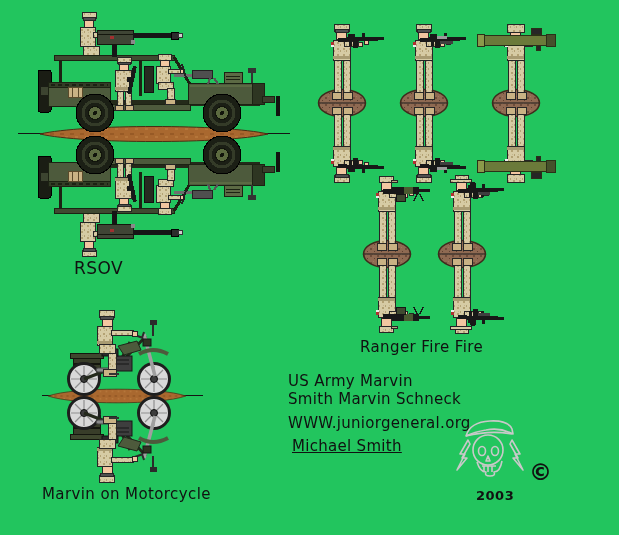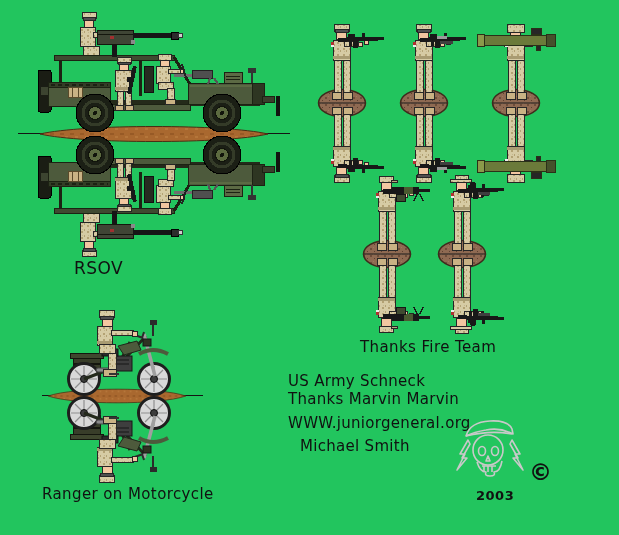--- a/index.html
+++ b/index.html
@@ -355,42 +355,42 @@
 
     <svg class="abs" style="left:437px;top:239px;" width="50" height="30">
         <use href="#sym-base"></use>
       </svg>
     <svg class="abs" style="left:432px;top:174px;" width="76" height="80">
         <use href="#sym-fig-boonie"></use>
       </svg>
     <svg class="abs mir" style="left:432px;top:254px;" width="76" height="80">
         <use href="#sym-fig-boonie"></use>
       </svg>
-    <div class="lbl" style="left:360px;top:338px;font-size:15px;">Thanks Fire Team</div>
+    <div class="lbl" style="left:360px;top:338px;font-size:15px;">Ranger Fire Fire</div>
   </div>
 
   <div>
     <div class="mline" style="left:42px;top:395px;width:161px;"></div>
     <svg class="abs" style="left:47px;top:386px;" width="140" height="20">
         <use href="#sym-leaf"></use>
       </svg>
     <svg class="abs" style="left:42px;top:308px;" width="150" height="88">
         <use href="#sym-bike"></use>
       </svg>
     <svg class="abs mir" style="left:42px;top:396px;" width="150" height="88">
         <use href="#sym-bike"></use>
       </svg>
-    <div class="lbl" style="left:42px;top:485px;font-size:15px;">Ranger on Motorcycle</div>
+    <div class="lbl" style="left:42px;top:485px;font-size:15px;">Marvin on Motorcycle</div>
   </div>
 
   <div>
-    <div class="credit-line" style="left:288px;top:372px;font-size:15px;">US Army Schneck</div>
-    <div class="credit-line" style="left:288px;top:390px;font-size:15px;">Thanks Marvin Marvin</div>
+    <div class="credit-line" style="left:288px;top:372px;font-size:15px;">US Army Marvin</div>
+    <div class="credit-line" style="left:288px;top:390px;font-size:15px;">Smith Marvin Schneck</div>
     <div class="credit-line" style="left:288px;top:414px;font-size:15px;text-align:right;">WWW.juniorgeneral.org</div>
-    <div class="credit-line" style="left:300px;top:437px;font-size:15px;">Michael Smith</div>
+    <div class="credit-line" style="left:292px;top:437px;font-size:15px;text-decoration:underline;">Michael Smith</div>
     <svg class="abs" style="left:450px;top:414px;" width="80" height="80">
         <use href="#sym-skull"></use>
       </svg>
     <div class="copyright" style="left:529px;top:459px;">©</div>
     <div class="year" style="left:476px;top:488px;">2003</div>
   </div>
 
 </div>
 
 </body></html>

